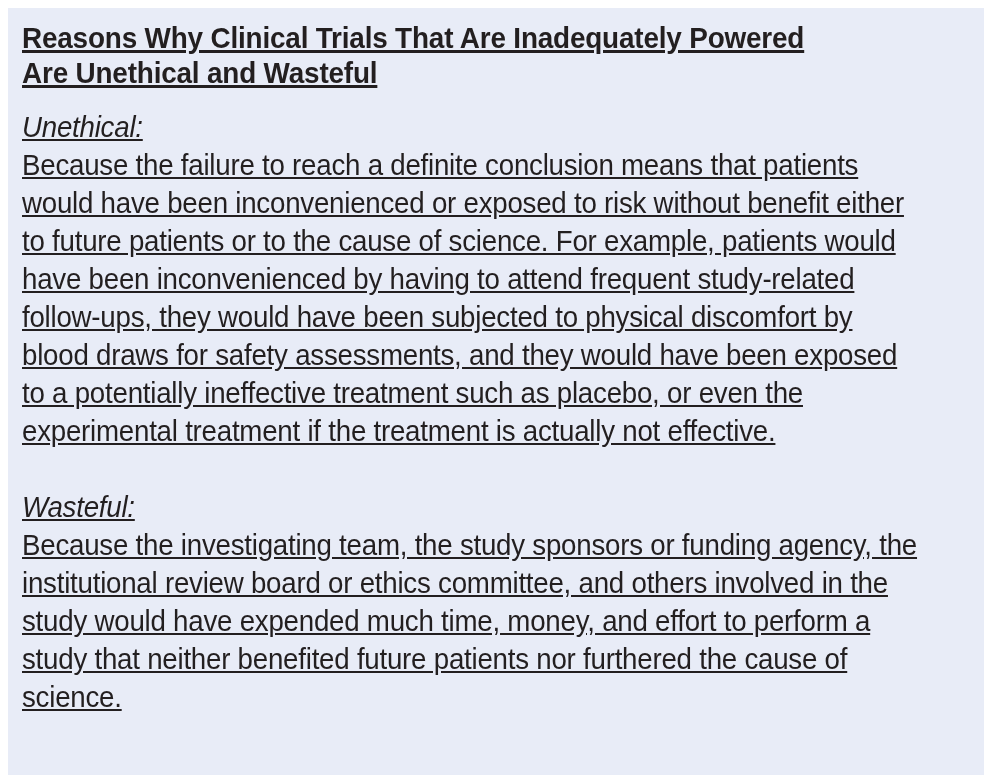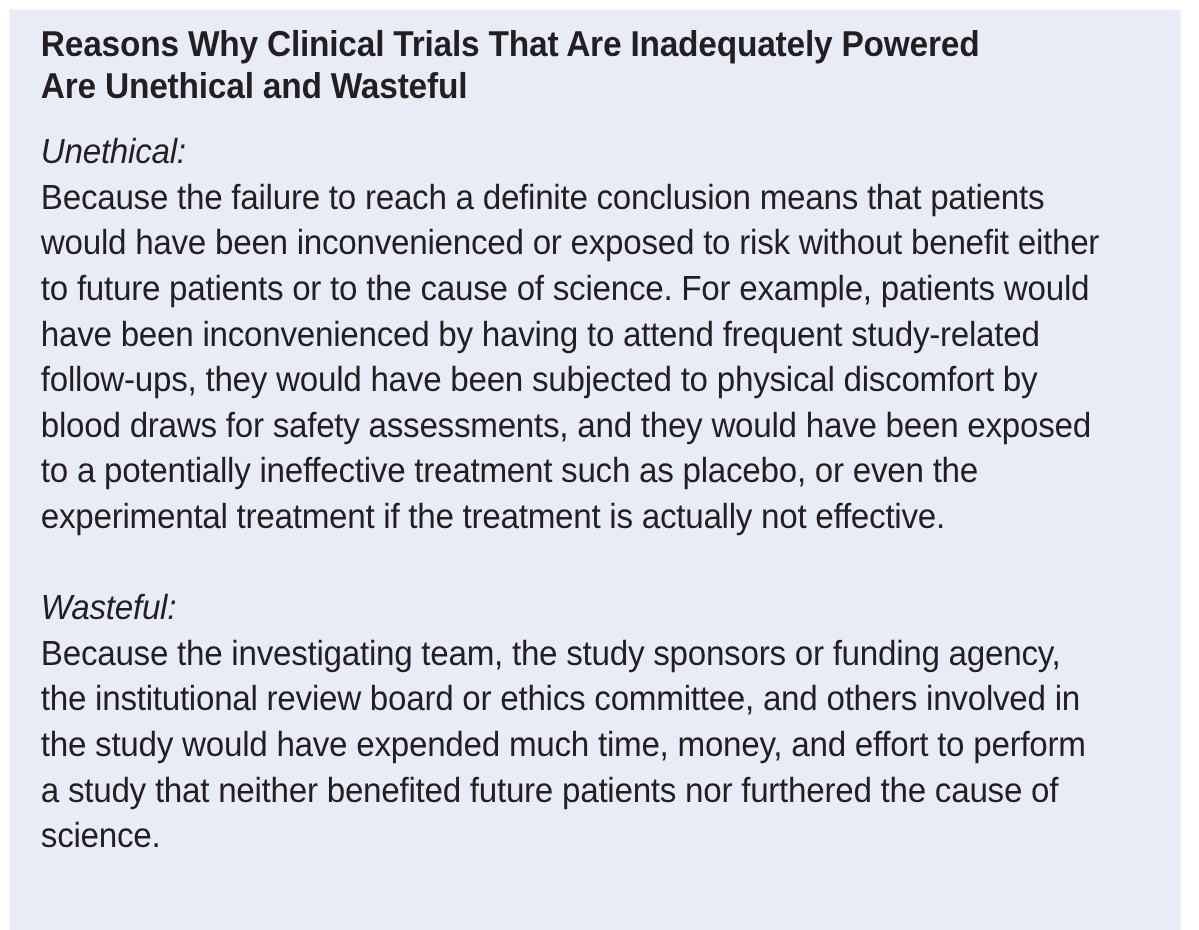--- a/index.html
+++ b/index.html
@@ -23,23 +23,24 @@
     top: 8px;
     width: 976px;
     height: 767px;
     background: #e8ecf7;
     box-sizing: border-box;
     overflow: hidden;
   }
 
   #textbox-inner {
     position: absolute;
-    left: 26px;
+    left: 14px;
     top: 13px;
     right: 18px;
+    text-decoration: underline;
   }
 
   .box-title {
     margin: 0;
     font-family: "Liberation Sans Narrow", "Liberation Sans", "DejaVu Sans", sans-serif;
     font-weight: bold;
     font-size: 30px;
     line-height: 34.5px;
     letter-spacing: -0.2px;
     color: #231f20;

